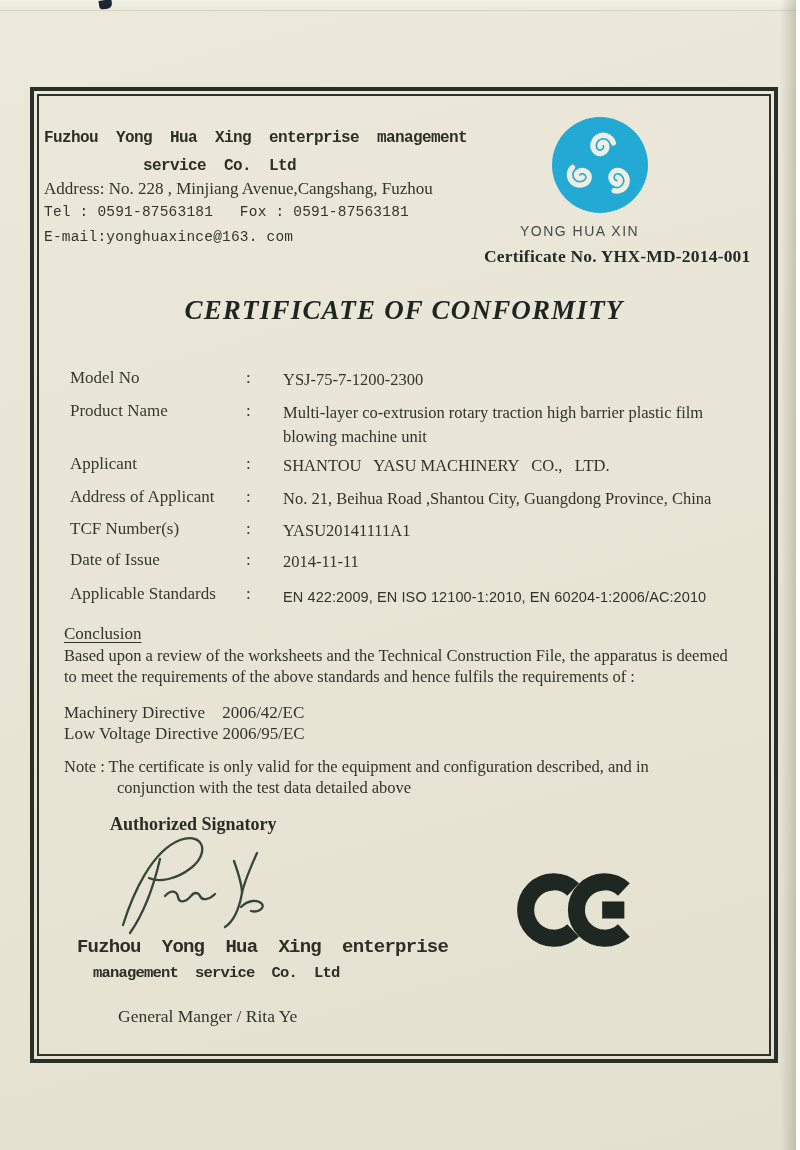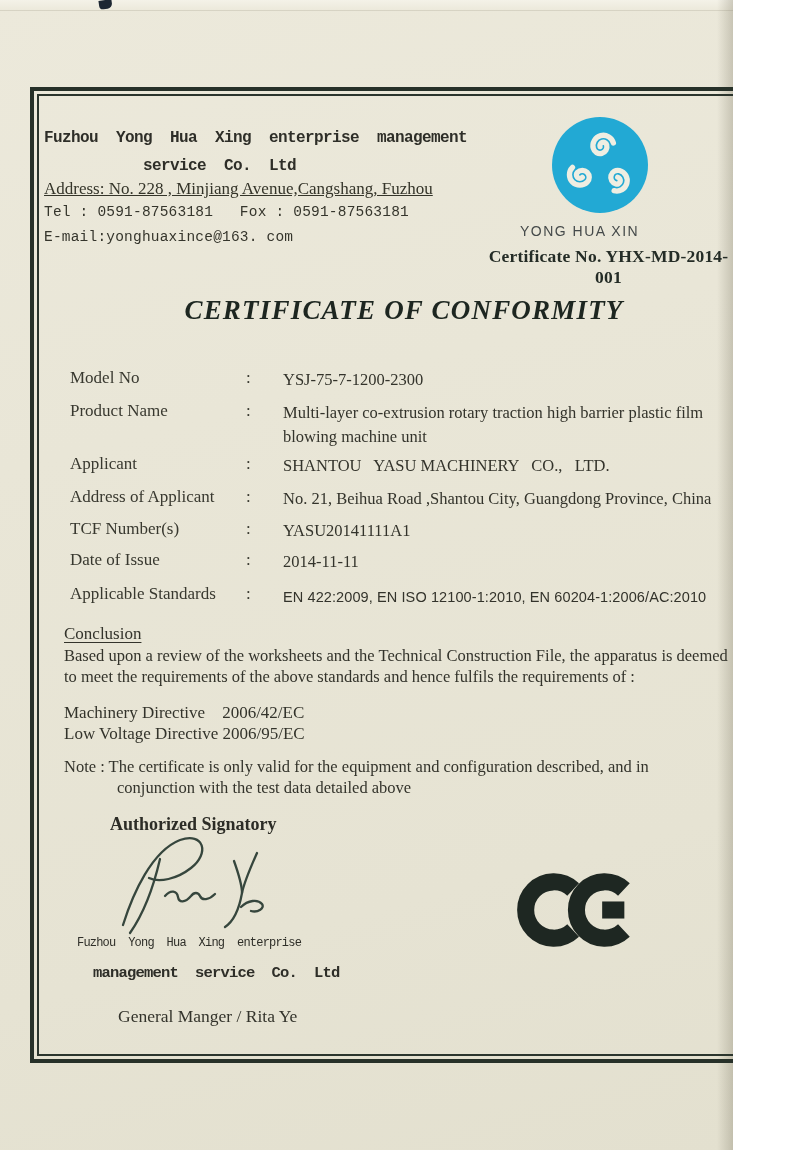--- a/index.html
+++ b/index.html
@@ -1,18 +1,18 @@
 <!DOCTYPE html>
 <html><head>
 <meta charset="utf-8">
 <style>
   html,body{margin:0;padding:0;}
   .page{
     position:relative;
-    width:733px;height:1150px;
+    width:796px;height:1150px;
     background:linear-gradient(165deg,#ece9db 0%,#e9e6d7 35%,#e6e3d3 75%,#e3e0cf 100%);
     overflow:hidden;
     font-family:"Liberation Serif", serif;
     color:#33332c;
   }
   .top-edge{
     position:absolute;left:0;top:0;width:800px;height:10px;
     background:linear-gradient(#f4f2e8,#ece9db);
     border-bottom:1px solid rgba(160,155,130,.35);
   }
@@ -34,21 +34,21 @@
     border:2px solid #2b352d;
   }
   .abs{position:absolute;}
   .mono{font-family:"Liberation Mono", monospace;}
   .sans{font-family:"Liberation Sans", sans-serif;}
   .pre{white-space:pre;}
   .prewrap{white-space:pre-wrap;}
 
   .co-line1{left:44px;top:129px;font-size:16px;font-weight:bold;letter-spacing:-.6px;color:#2e2e28;}
   .co-line2{left:143px;top:157px;font-size:16px;font-weight:bold;letter-spacing:-.6px;color:#2e2e28;}
-  .addr-line{left:44px;top:179px;font-size:17px;color:#343429;text-decoration:underline;}
+  .addr-line{left:44px;top:179px;font-size:17px;color:#343429;}
   .tel-line{left:44px;top:204px;font-size:14.5px;letter-spacing:.2px;color:#35352c;}
   .email-line{left:44px;top:229px;font-size:14.5px;letter-spacing:.2px;color:#35352c;}
 
   .logo{left:552px;top:117px;width:96px;height:96px;}
   .logo-caption{left:520px;top:223px;width:180px;
     font-size:14px;font-weight:400;letter-spacing:1.5px;color:#454a4a;}
   .cert-no{left:484px;top:246px;font-size:17.5px;font-weight:bold;color:#242c26;letter-spacing:.2px;text-align:center;}
 
   .title{left:104px;top:295px;width:600px;text-align:center;
     font-size:27px;font-weight:bold;font-style:italic;letter-spacing:1.2px;color:#1d2620;}
@@ -65,21 +65,21 @@
   .concl-head{left:64px;top:624px;font-size:17px;text-decoration:underline;text-underline-offset:3px;color:#33332b;}
   .concl-1{left:64px;top:646px;font-size:16.5px;color:#33332b;}
   .concl-2{left:64px;top:667px;font-size:16.5px;color:#33332b;}
   .dir-1{left:64px;top:703px;font-size:17px;color:#33332b;}
   .dir-2{left:64px;top:724px;font-size:17px;color:#33332b;}
   .note-1{left:64px;top:757px;font-size:16.5px;color:#33332b;}
   .note-2{left:117px;top:778px;font-size:16.5px;color:#33332b;}
 
   .sig-head{left:110px;top:814px;font-size:18px;font-weight:bold;color:#2c2c26;}
   .sig-svg{left:108px;top:833px;}
-  .sig-co1{left:77px;top:936px;font-size:12px;font-weight:normal;letter-spacing:-.8px;color:#2e2e28;}
+  .sig-co1{left:77px;top:936px;font-size:19px;font-weight:bold;letter-spacing:-.8px;color:#2e2e28;}
   .sig-co2{left:93px;top:964px;font-size:15.5px;font-weight:bold;letter-spacing:-.8px;color:#2e2e28;text-align:center;}
   .role-line{left:118px;top:1006px;font-size:17.5px;color:#33332b;}
   .ce-svg{left:510px;top:872px;}
 </style>
 </head>
 <body>
 
 <div class="page">
 
   <div class="top-edge"></div>

